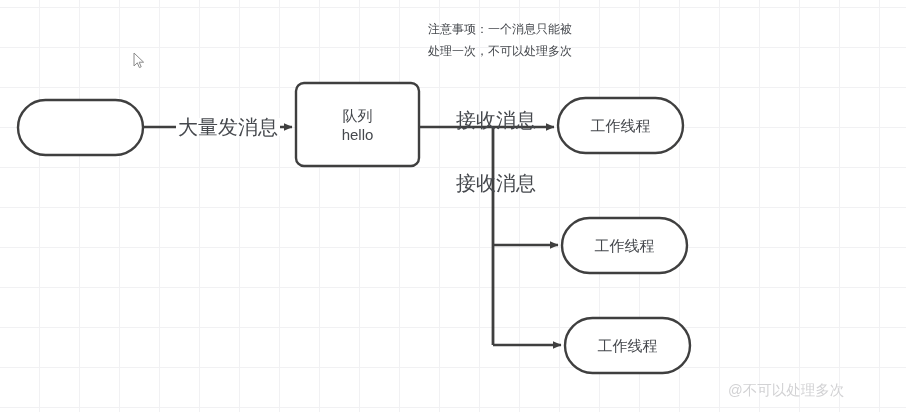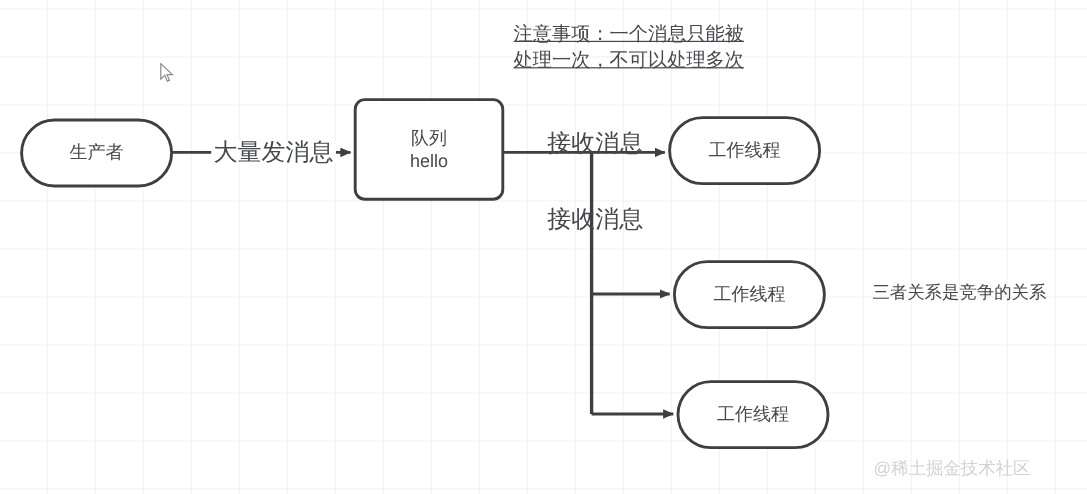--- a/index.html
+++ b/index.html
@@ -42,24 +42,23 @@
   .edge-label {
     position: absolute;
     color: #45484d;
     font-size: 20px;
     line-height: 18px;
     white-space: nowrap;
   }
   .note-text {
     position: absolute;
     color: #45484d;
-    font-size: 16px;
+    font-size: 12px;
     line-height: 22px;
     white-space: pre-line;
-    text-decoration: underline;
   }
   .side-note {
     position: absolute;
     color: #45484d;
     font-size: 14.5px;
     white-space: nowrap;
   }
   .watermark {
     position: absolute;
     color: #d2d2d4;
@@ -98,41 +97,39 @@
 
     <path d="M493,127 L554,127" fill="none" stroke="#3f3f3f" stroke-width="2.4" marker-end="url(#arrowhead)"></path>
 
     <path d="M493,127 L493,345" fill="none" stroke="#3f3f3f" stroke-width="2.8"></path>
 
     <path d="M493,245 L558,245" fill="none" stroke="#3f3f3f" stroke-width="2.4" marker-end="url(#arrowhead)"></path>
 
     <path d="M493,345 L561,345" fill="none" stroke="#3f3f3f" stroke-width="2.4" marker-end="url(#arrowhead)"></path>
   </svg>
 
-  <div class="node-label" style="left:18px; top:100px; width:125px; height:55px;">生产者</div>
 
   <div class="node-label" style="left:296px; top:83px; width:123px; height:83px;border-radius:21px;">队列
 hello</div>
 
   <div class="node-label" style="left:558px; top:98px; width:125px; height:55px;">工作线程</div>
 
   <div class="node-label" style="left:562px; top:218px; width:125px; height:55px;">工作线程</div>
 
   <div class="node-label" style="left:565px; top:318px; width:125px; height:55px;">工作线程</div>
 
   <div class="edge-label" style="left:176px; top:118px; background:#ffffff; padding:0 2px;">大量发消息</div>
 
   <div class="edge-label" style="left:456px; top:111px;">接收消息</div>
 
   <div class="edge-label" style="left:456px; top:174px;">接收消息</div>
 
   <div class="note-text" style="left:428px; top:18px;">注意事项：一个消息只能被
 处理一次，不可以处理多次</div>
 
-  <div class="side-note" style="left:727px; top:234px;">三者关系是竞争的关系</div>
 
-  <div class="watermark" style="left:728px; top:381px;">@稀土掘金技术社区</div>
+  <div class="watermark" style="left:728px; top:381px;">@不可以处理多次</div>
 
   <svg class="cursor-icon" style="left:133px; top:52px;" viewBox="0 0 12 18" xmlns="http://www.w3.org/2000/svg">
     <path d="M1,1 L1,14 L4.3,10.8 L6.4,15.6 L8.2,14.8 L6.2,10.2 L10.6,10.2 z" fill="#ffffff" stroke="#8a8a8a" stroke-width="1"></path>
   </svg>
 
 </div>
 
 </body></html>

